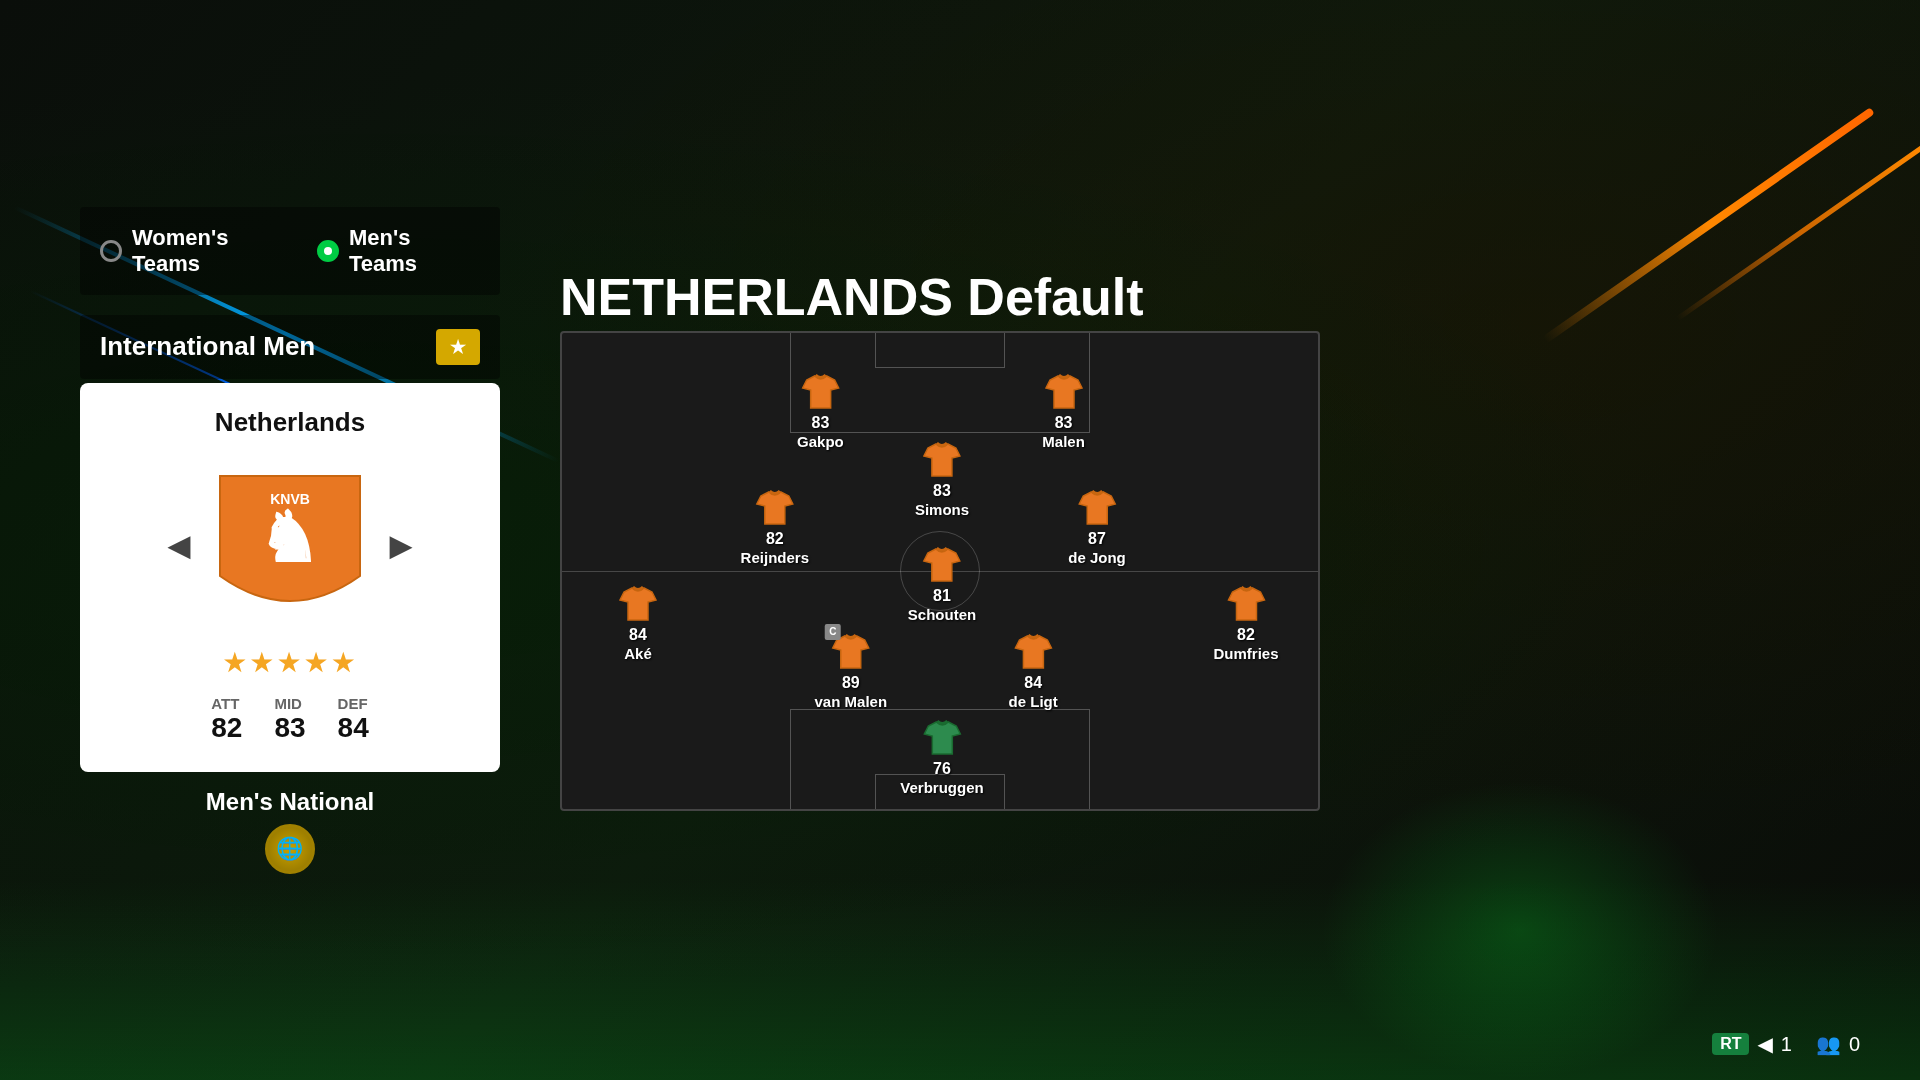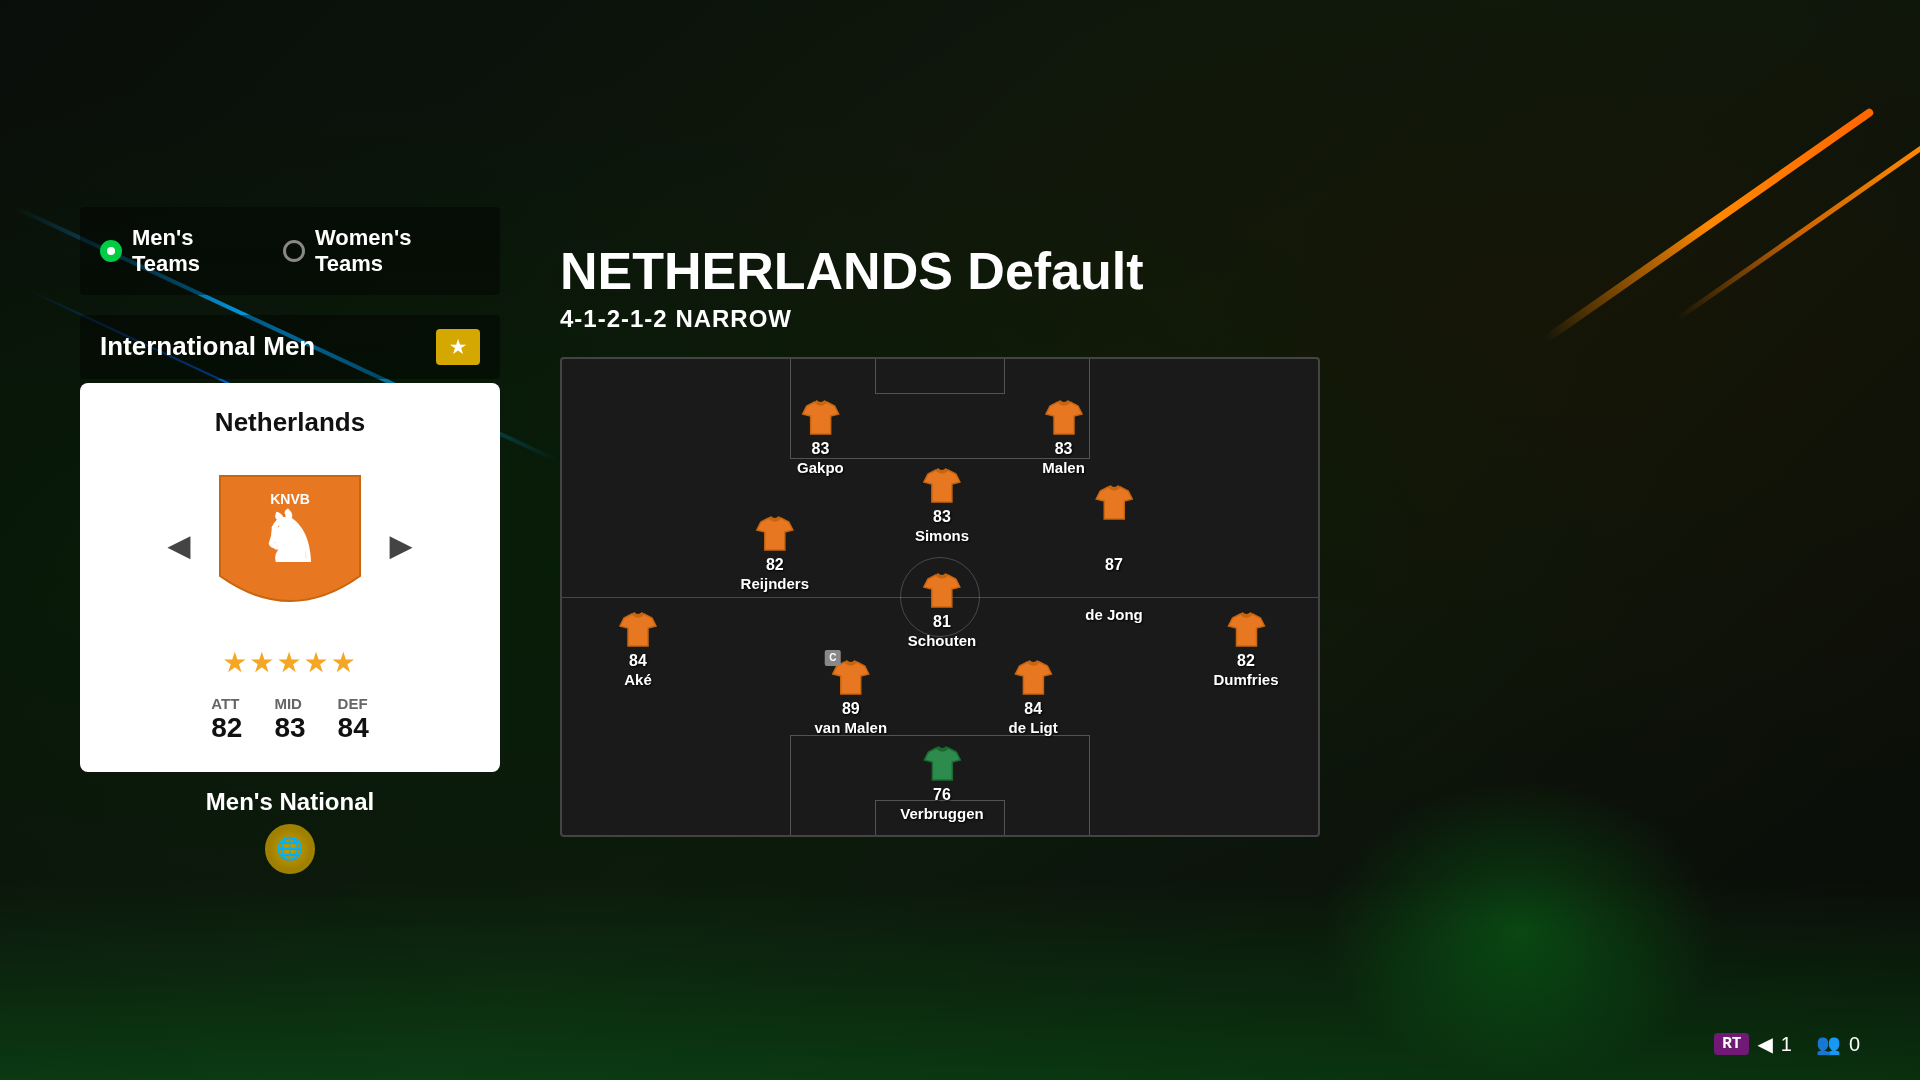--- a/index.html
+++ b/index.html
@@ -421,51 +421,50 @@
       color: white;
     }
 
     .bottom-bar-item {
       display: flex;
       align-items: center;
       gap: 8px;
     }
 
     .rt-badge {
-      background: #701a75;
+      background: #15803d;
       border-radius: 4px;
       padding: 2px 8px;
       font-size: 16px;
       font-weight: bold;
-      font-family: Liberation Mono, monospace;
     }
   </style>
 </head>
 <body>
 
 <div class="bg-overlay"></div>
 <div class="bg-line-blue"></div>
 <div class="bg-line-blue2"></div>
 <div class="bg-line-orange"></div>
 <div class="bg-line-orange2"></div>
 <div class="bg-glow-bottom"></div>
 <div class="bg-glow-green-right"></div>
 
 <div class="main-container">
 
   <div class="left-panel">
 
     <div class="tabs">
       <div class="tab">
+        <div class="tab-radio"></div>
+        <span>Women's Teams</span>
+      </div>
+      <div class="tab">
         <div class="tab-radio active"></div>
         <span>Men's Teams</span>
-      </div>
-      <div class="tab">
-        <div class="tab-radio"></div>
-        <span>Women's Teams</span>
       </div>
     </div>
 
     <div class="category-row">
       <span class="category-label">International Men</span>
       <div class="category-badge">
         <span>★</span>
       </div>
     </div>
 
@@ -509,21 +508,20 @@
 
     <div class="team-type-label">Men's National</div>
     <div class="team-type-icon">
       <span>🌐</span>
     </div>
 
   </div>
 
   <div class="right-panel">
     <div class="formation-title">NETHERLANDS Default</div>
-    <div class="formation-subtitle">4-1-2-1-2 NARROW</div>
 
     <div class="pitch">
       <div class="pitch-inner">
         <div class="pitch-halfway"></div>
         <div class="pitch-center-circle"></div>
         <div class="pitch-penalty-top"></div>
         <div class="pitch-penalty-bottom"></div>
         <div class="pitch-goal-top"></div>
         <div class="pitch-goal-bottom"></div>
       </div>
@@ -599,21 +597,21 @@
     <div class="player-kit">
       <svg viewBox="0 0 44 44" xmlns="http://www.w3.org/2000/svg">
     <path d="M8,12 L4,20 L12,22 L12,40 L32,40 L32,22 L40,20 L36,12 L28,8 Q22,14 16,8 Z" fill="#e87722" stroke="#c86610" stroke-width="1.5"></path>
     <path d="M16,8 Q22,14 28,8 L26,6 Q22,10 18,6 Z" fill="#c86610"></path>
   </svg>
       
     </div>
     <span class="player-rating">82</span>
     <span class="player-name">Reijnders</span>
   </div>
-          <div class="player" style="left: 552px; top: 192px; gap: 31px;">
+          <div class="player" style="left: 535px; top: 192px;">
     <div class="player-kit">
       <svg viewBox="0 0 44 44" xmlns="http://www.w3.org/2000/svg">
     <path d="M8,12 L4,20 L12,22 L12,40 L32,40 L32,22 L40,20 L36,12 L28,8 Q22,14 16,8 Z" fill="#e87722" stroke="#c86610" stroke-width="1.5"></path>
     <path d="M16,8 Q22,14 28,8 L26,6 Q22,10 18,6 Z" fill="#c86610"></path>
   </svg>
       
     </div>
     <span class="player-rating">87</span>
     <span class="player-name">de Jong</span>
   </div>

